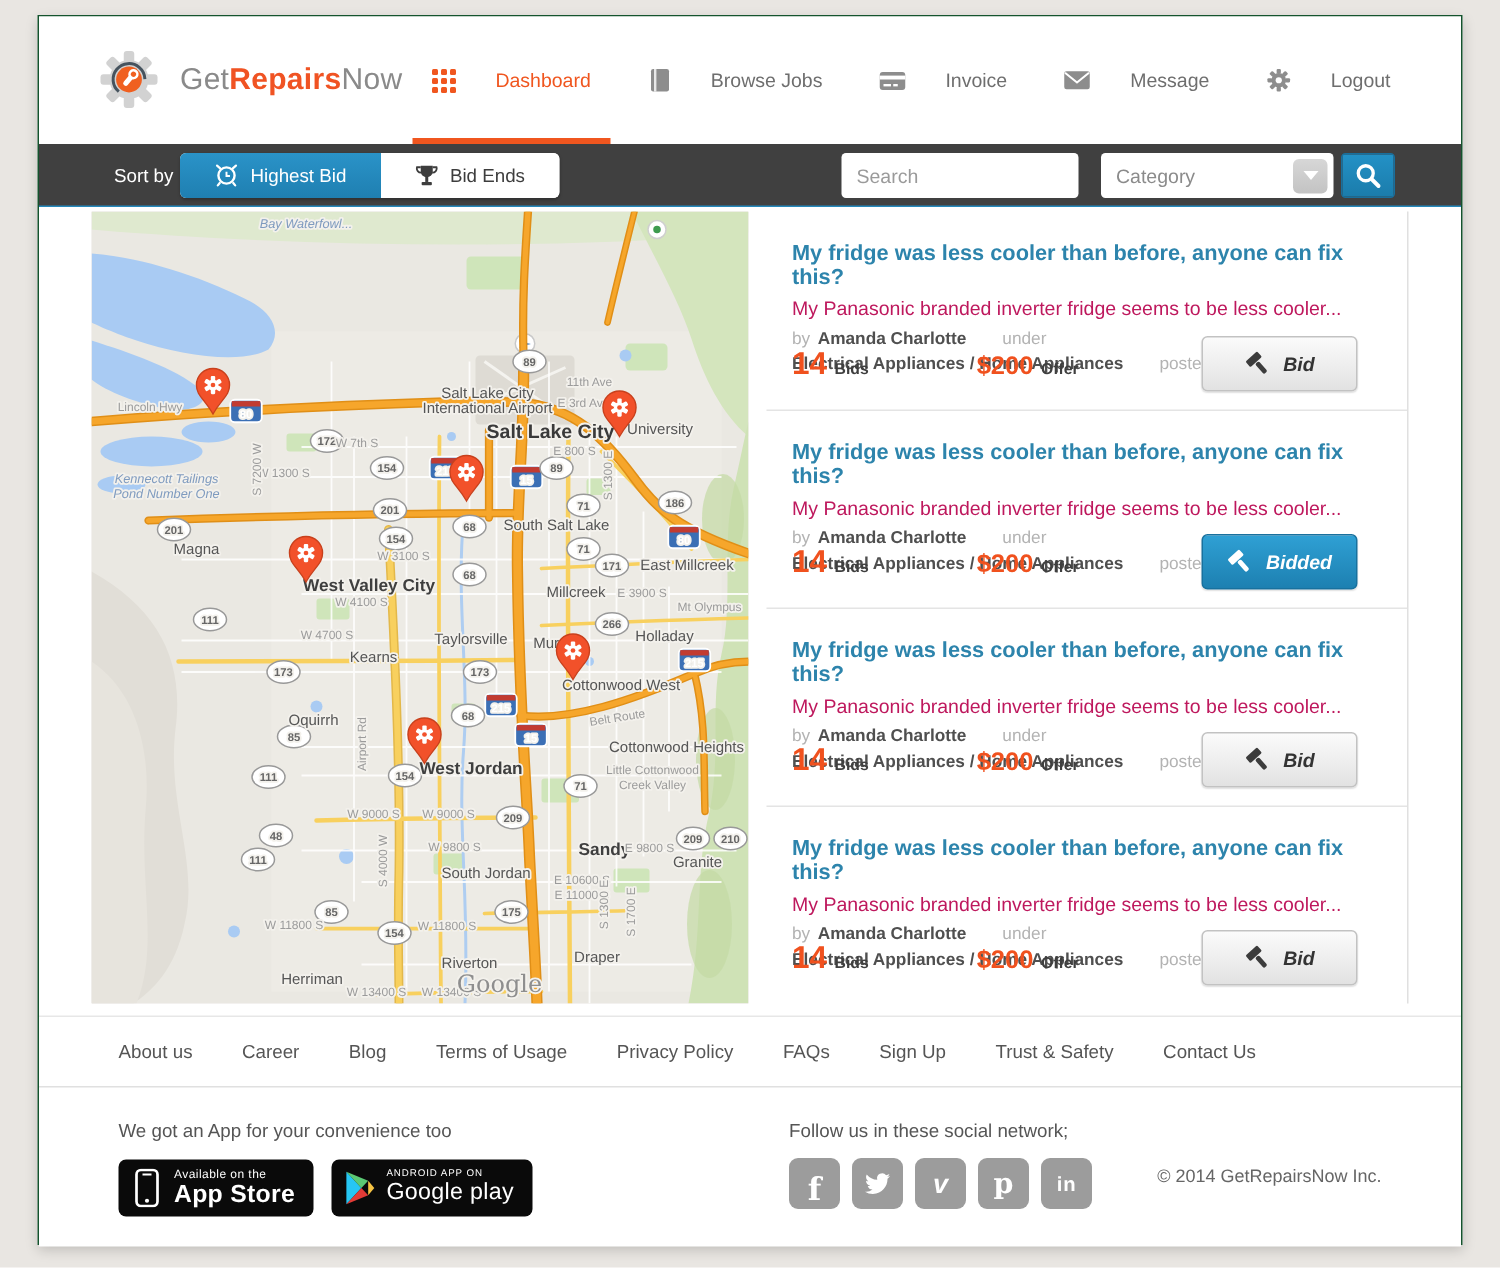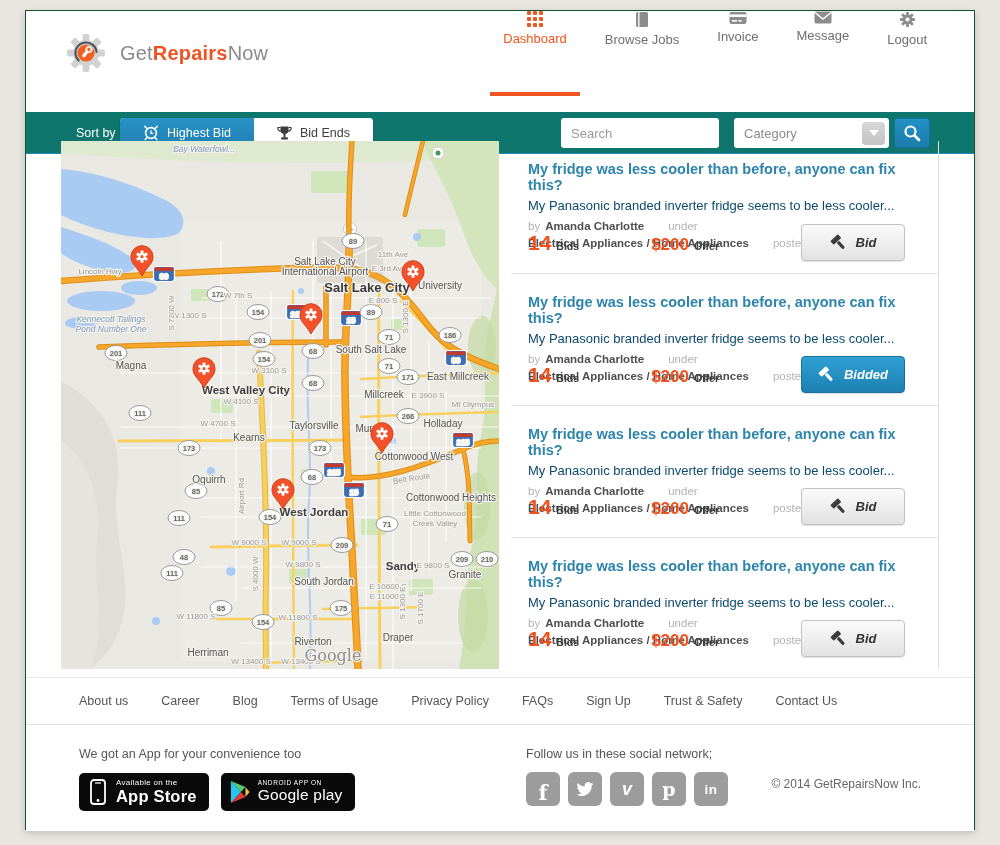--- a/index.html
+++ b/index.html
@@ -7,31 +7,31 @@
   body { background:#e9e6e2; font-family:"Liberation Sans", sans-serif; position:relative; overflow:hidden; }
   .page { position:absolute; left:25px; top:10px; width:950px; height:820px; background:#fff;
           border:1px solid #14532d; box-shadow:0 3px 8px rgba(0,0,0,.18); }
 
   
   .header { position:absolute; left:0; top:0; width:100%; height:85px; background:#fff; }
   .logo { position:absolute; left:38px; top:20px; display:flex; align-items:center; gap:12px; }
   .logo-text { font-size:20px; color:#8a8a8a; letter-spacing:.2px; }
   .logo-text b { color:#f05323; font-weight:bold; }
   .main-nav { position:absolute; right:28px; top:0; height:85px; display:flex; align-items:stretch; }
-  .nav-item { display:flex; align-items:center; gap:4px; padding:0 19px; cursor:pointer; position:relative;
-              color:#6e6e6e; font-size:13px; text-decoration:none;flex-direction:column; }
+  .nav-item { display:flex; align-items:center; gap:26px; padding:12px 19px; cursor:pointer; position:relative;
+              color:#6e6e6e; font-size:13px; text-decoration:none; }
   .nav-item .nav-ic { display:flex; align-items:center; color:#8d8d8d; }
   .nav-item.active { color:#f0561f; }
   .nav-item.active .nav-ic { color:#f0561f; }
   .nav-item.active::after { content:""; position:absolute; left:6px; right:6px; bottom:0; height:4px; background:#f0561f; }
   .grid-ic { display:inline-grid; grid-template-columns:repeat(3,4px); grid-gap:2px; }
   .grid-ic i { width:4px; height:4px; background:#f0561f; border-radius:1px; }
 
   
-  .bluebar { position:absolute; left:0; top:85px; width:100%; height:42px; background:#0f766e; border-bottom:1px solid #2488bb;margin-top:16px; }
+  .bluebar { position:absolute; left:0; top:85px; width:100%; height:42px; background:#404040; border-bottom:1px solid #2488bb; }
   .sortby { position:absolute; left:50px; top:0; height:42px; display:flex; align-items:center; color:#fff; font-size:12.5px; }
   .sort-group { position:absolute; left:94px; top:6px; height:30px; display:flex; background:#fff; border-radius:4px;
                 overflow:hidden; box-shadow:0 1px 2px rgba(0,0,0,.25); }
   .sort-btn { display:flex; align-items:center; gap:8px; padding:0 23px; font-size:12.5px; color:#3d3d3d;
               border-right:1px solid #d9d9d9; cursor:pointer; background:#fff; }
   .sort-btn:last-child { border-right:none; }
   .sort-btn.active { background:linear-gradient(#2a93c8,#1f7fb1); color:#fff; border-right:none; }
   .sort-btn .s-ic { display:flex; align-items:center; }
   .tb-search { position:absolute; left:535px; top:6px; width:158px; height:30px; border:none; border-radius:3px;
                padding:0 10px; font-size:13px; color:#444; font-family:"Liberation Sans",sans-serif; outline:none; }
@@ -54,21 +54,21 @@
   .zip-input { margin-left:20px; width:330px; height:30px; border:none; border-radius:5px; padding:0 12px;
                font-size:14px; color:#555; font-family:"Liberation Sans",sans-serif; outline:none; }
   .zip-input::placeholder { color:#9a9a9a; }
   .zip-go { margin-left:14px; cursor:pointer; display:flex; }
 
   
   .job-list { position:absolute; left:485px; top:130px; width:428px; height:528px; border-right:1px solid #e0e0e0; }
   .job-card { position:relative; height:132px; padding:20px 22px 0 17px; }
   .job-card + .job-card { border-top:1px solid #e4e4e4; }
   .job-title { font-size:14.5px; color:#2d84ac; font-weight:bold; text-decoration:none; display:block; cursor:pointer; }
-  .job-desc { font-size:13px; color:#0c4a6e; margin-top:5px; }
+  .job-desc { font-size:13px; color:#be185d; margin-top:5px; }
   .job-meta { margin-top:7px; font-size:11.5px; color:#b3b3b3; display:flex; gap:5px; flex-wrap:wrap; }
   .job-meta b { color:#4f4f4f; font-weight:bold; }
   .job-meta .gap { width:14px; }
   .job-stats { position:absolute; left:17px; right:22px; bottom:18px; display:flex; align-items:baseline; }
   .big-num { font-size:21px; color:#f0511e; font-weight:bold; }
   .big-cash { font-size:17px; color:#f0511e; font-weight:bold; margin-left:72px; }
   .stat-lbl { font-size:10.5px; color:#3f3f3f; font-weight:bold; margin-left:5px; }
   .bid-btn { position:absolute; right:11px; bottom:-6px; width:104px; height:37px; border-radius:4px;
              border:1px solid #c2c2c2; background:linear-gradient(#fbfbfb,#e2e2e2); display:flex; align-items:center;
              justify-content:center; gap:9px; font-size:13px; font-weight:bold; color:#333; cursor:pointer;

